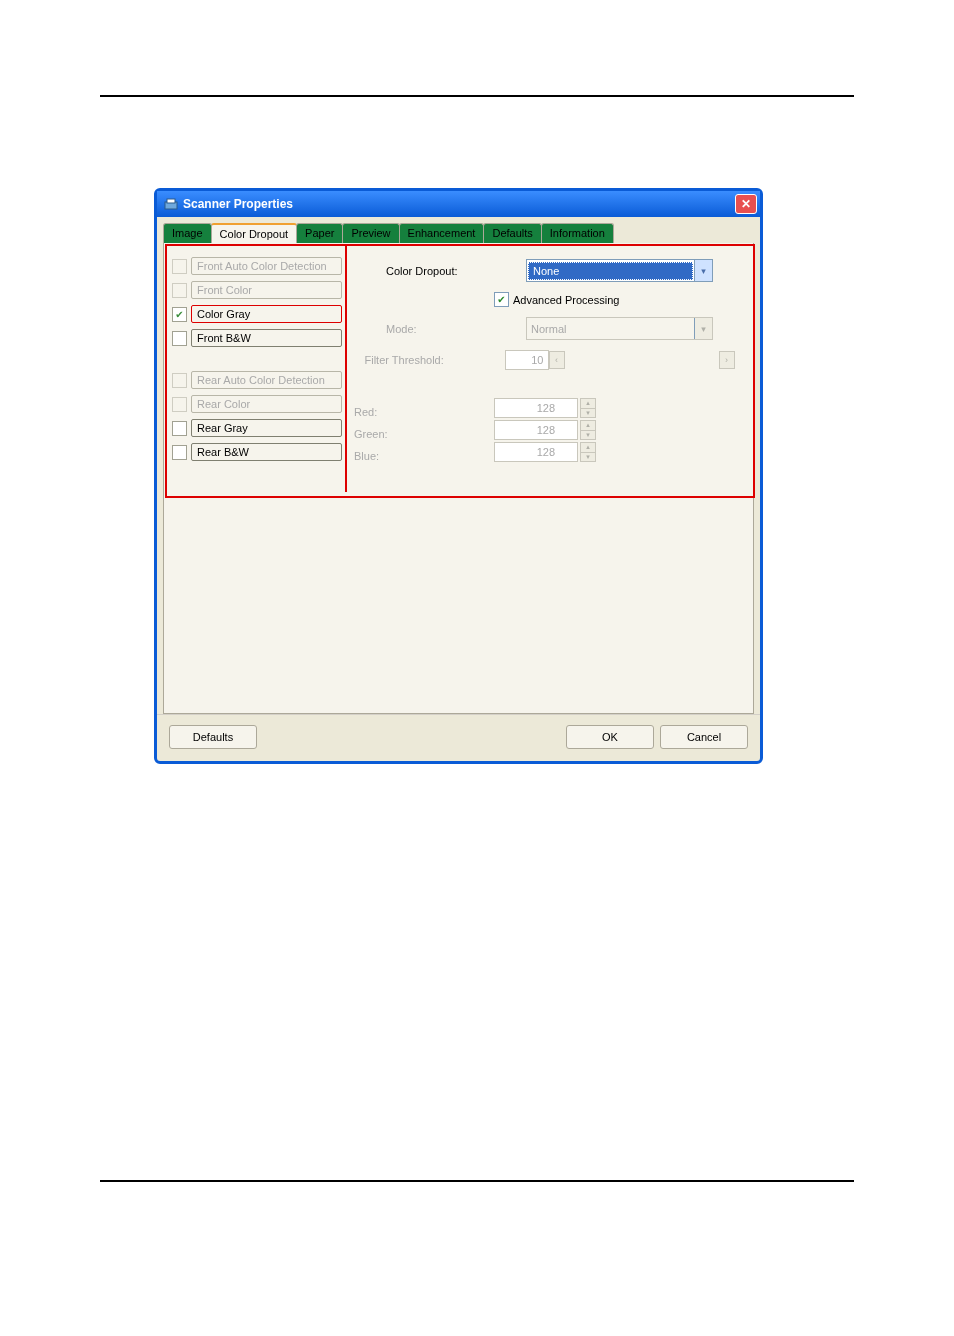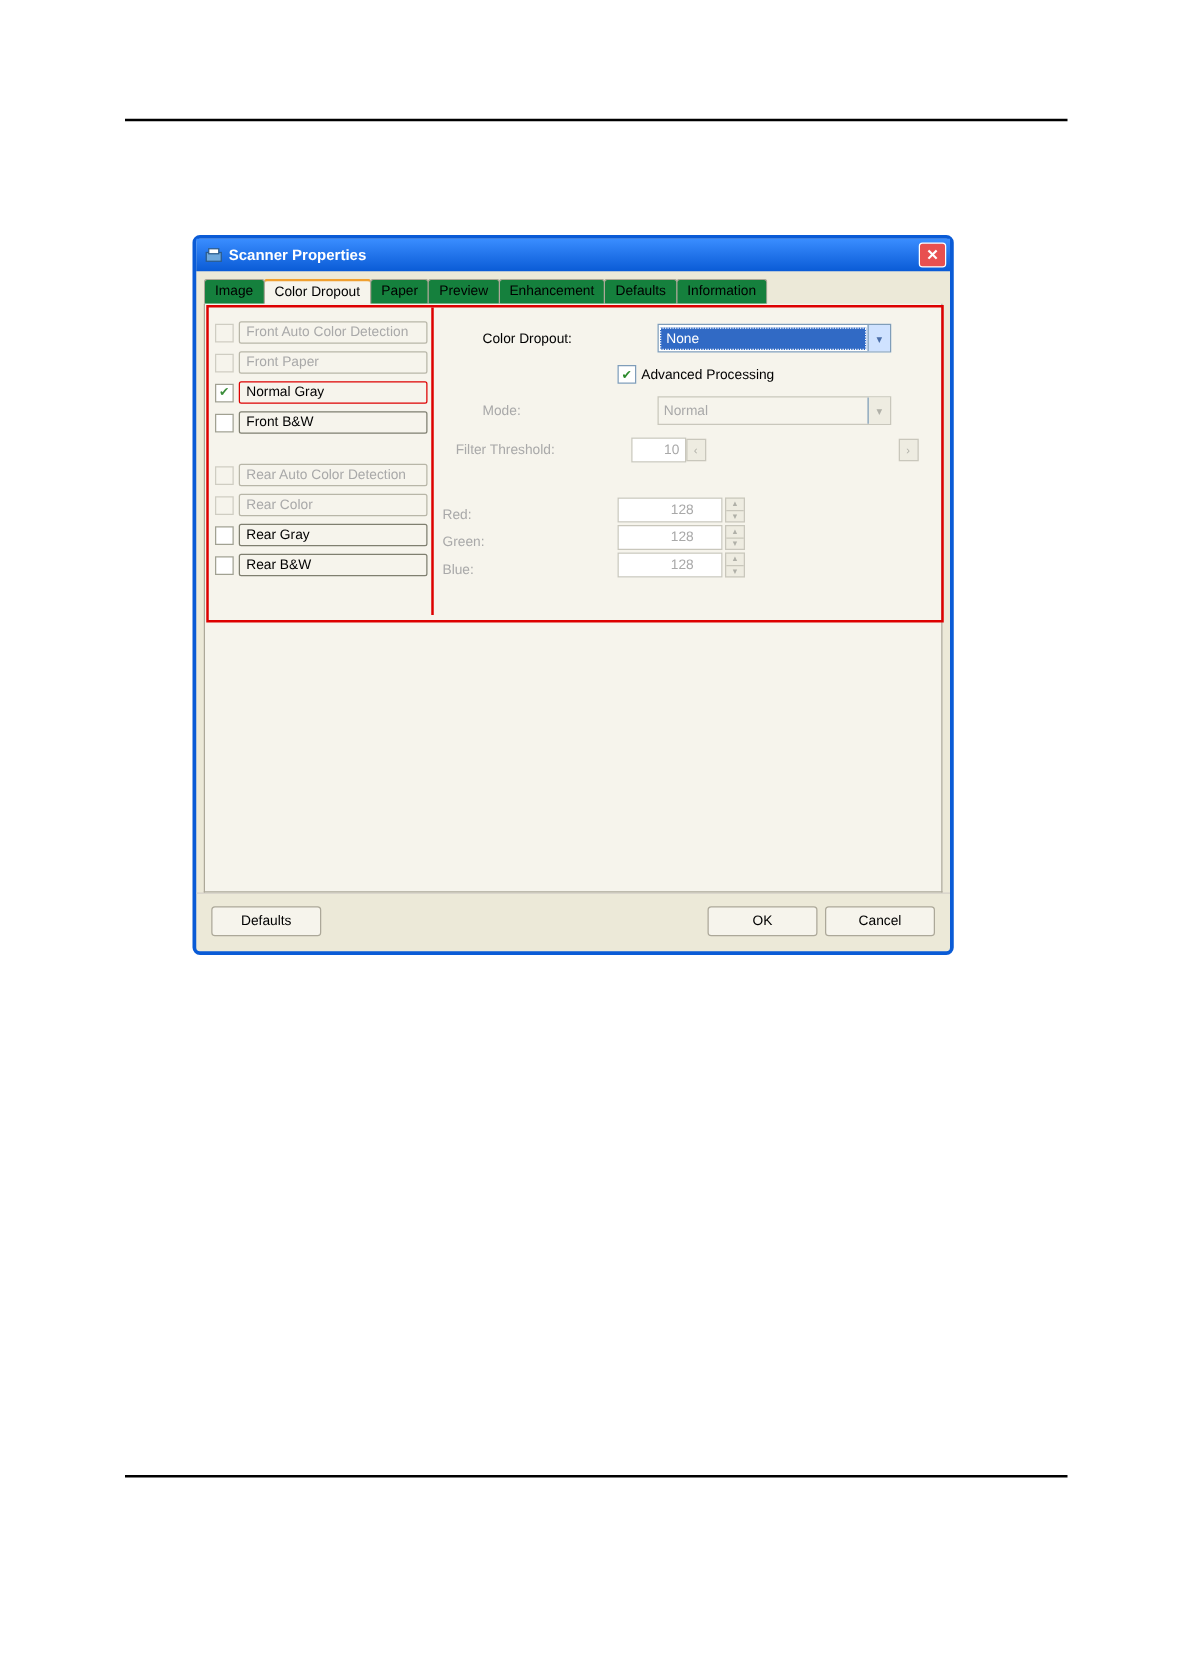--- a/index.html
+++ b/index.html
@@ -277,25 +277,25 @@
         <div class="red-divider"></div>
 
         <div class="left-col">
 
           <div class="ck-row">
             <div class="ck disabled"></div>
             <div class="label-box">Front Auto Color Detection</div>
           </div>
           <div class="ck-row">
             <div class="ck disabled"></div>
-            <div class="label-box">Front Paper</div>
+            <div class="label-box">Front Color</div>
           </div>
           <div class="ck-row">
             <div class="ck">✔</div>
-            <div class="label-box enabled highlighted">Normal Gray</div>
+            <div class="label-box enabled highlighted">Color Gray</div>
           </div>
           <div class="ck-row">
             <div class="ck"></div>
             <div class="label-box enabled">Front B&amp;W</div>
           </div>
 
           <div class="gap"></div>
 
           <div class="ck-row">
             <div class="ck disabled"></div>

